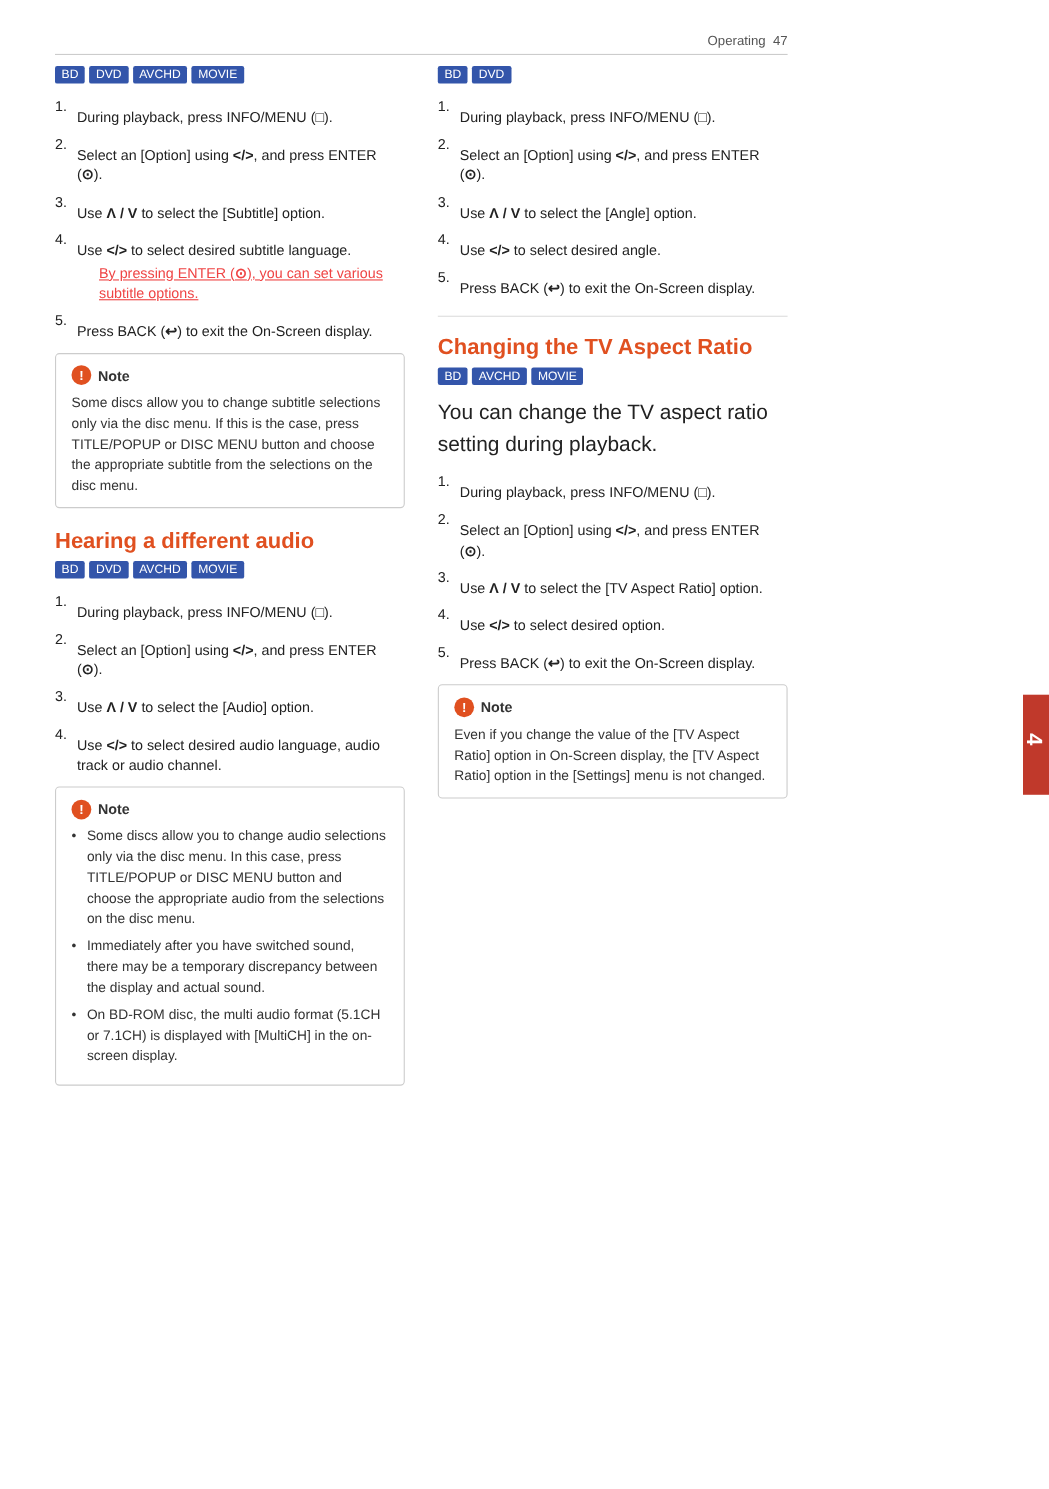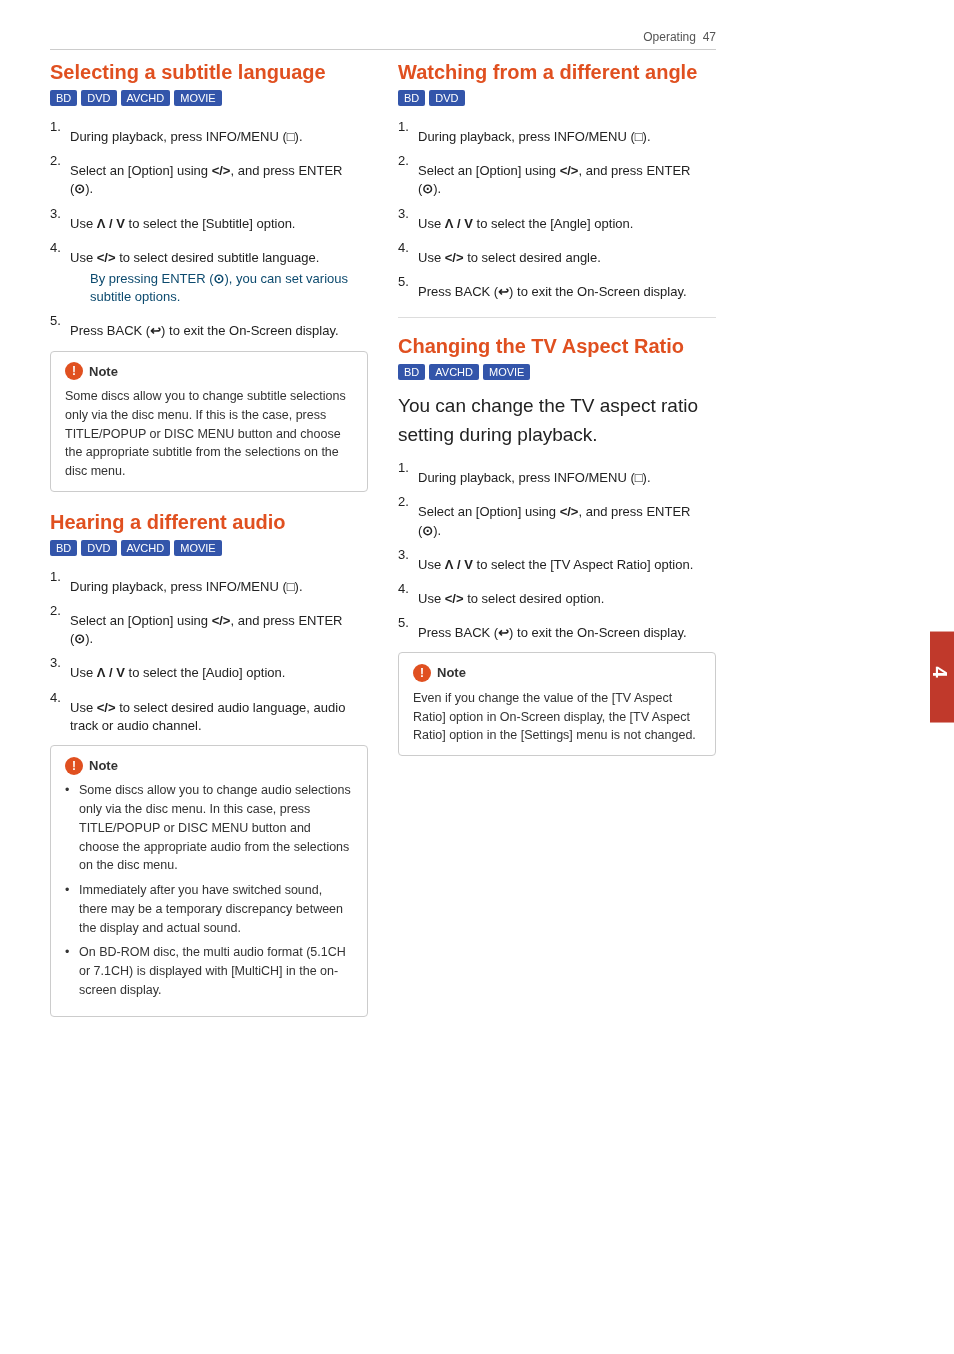--- a/index.html
+++ b/index.html
@@ -98,21 +98,22 @@
 
     .step-content {
       flex: 1;
       margin-top: 10px;
     }
 
     .step-sub {
       margin-left: 20px;
       margin-top: 3px;
       font-size: 13px;
-      color: #0c4a6e;
+      color: #ef4444;
+      text-decoration: underline;
     }
 
     
     .note-box {
       border: 1px solid #ccc;
       border-radius: 4px;
       padding: 10px 14px;
       margin-top: 10px;
       margin-bottom: 18px;
       font-size: 12.5px;
@@ -177,21 +178,20 @@
     <span class="header-text">
       <span>Operating</span>&nbsp;&nbsp;<span>47</span>
     </span>
   </div>
 
   <div class="content-columns">
 
     <div class="left-column">
 
       <div>
-        <div class="section-title">Selecting a subtitle language</div>
         <div class="badge-row">
           <span class="badge badge-bd">BD</span>
           <span class="badge badge-dvd">DVD</span>
           <span class="badge badge-avchd">AVCHD</span>
           <span class="badge badge-movie">MOVIE</span>
         </div>
 
         <ol class="steps-list">
           <li>
             <span class="step-num">1.</span>
@@ -266,21 +266,20 @@
             <li>On BD-ROM disc, the multi audio format (5.1CH or 7.1CH) is displayed with [MultiCH] in the on-screen display.</li>
           </ul>
         </div>
       </div>
 
     </div>
 
     <div class="right-column">
 
       <div>
-        <div class="section-title">Watching from a different angle</div>
         <div class="badge-row">
           <span class="badge badge-bd">BD</span>
           <span class="badge badge-dvd">DVD</span>
         </div>
 
         <ol class="steps-list">
           <li>
             <span class="step-num">1.</span>
             <span class="step-content">During playback, press INFO/MENU (<strong>□</strong>).</span>
           </li>

